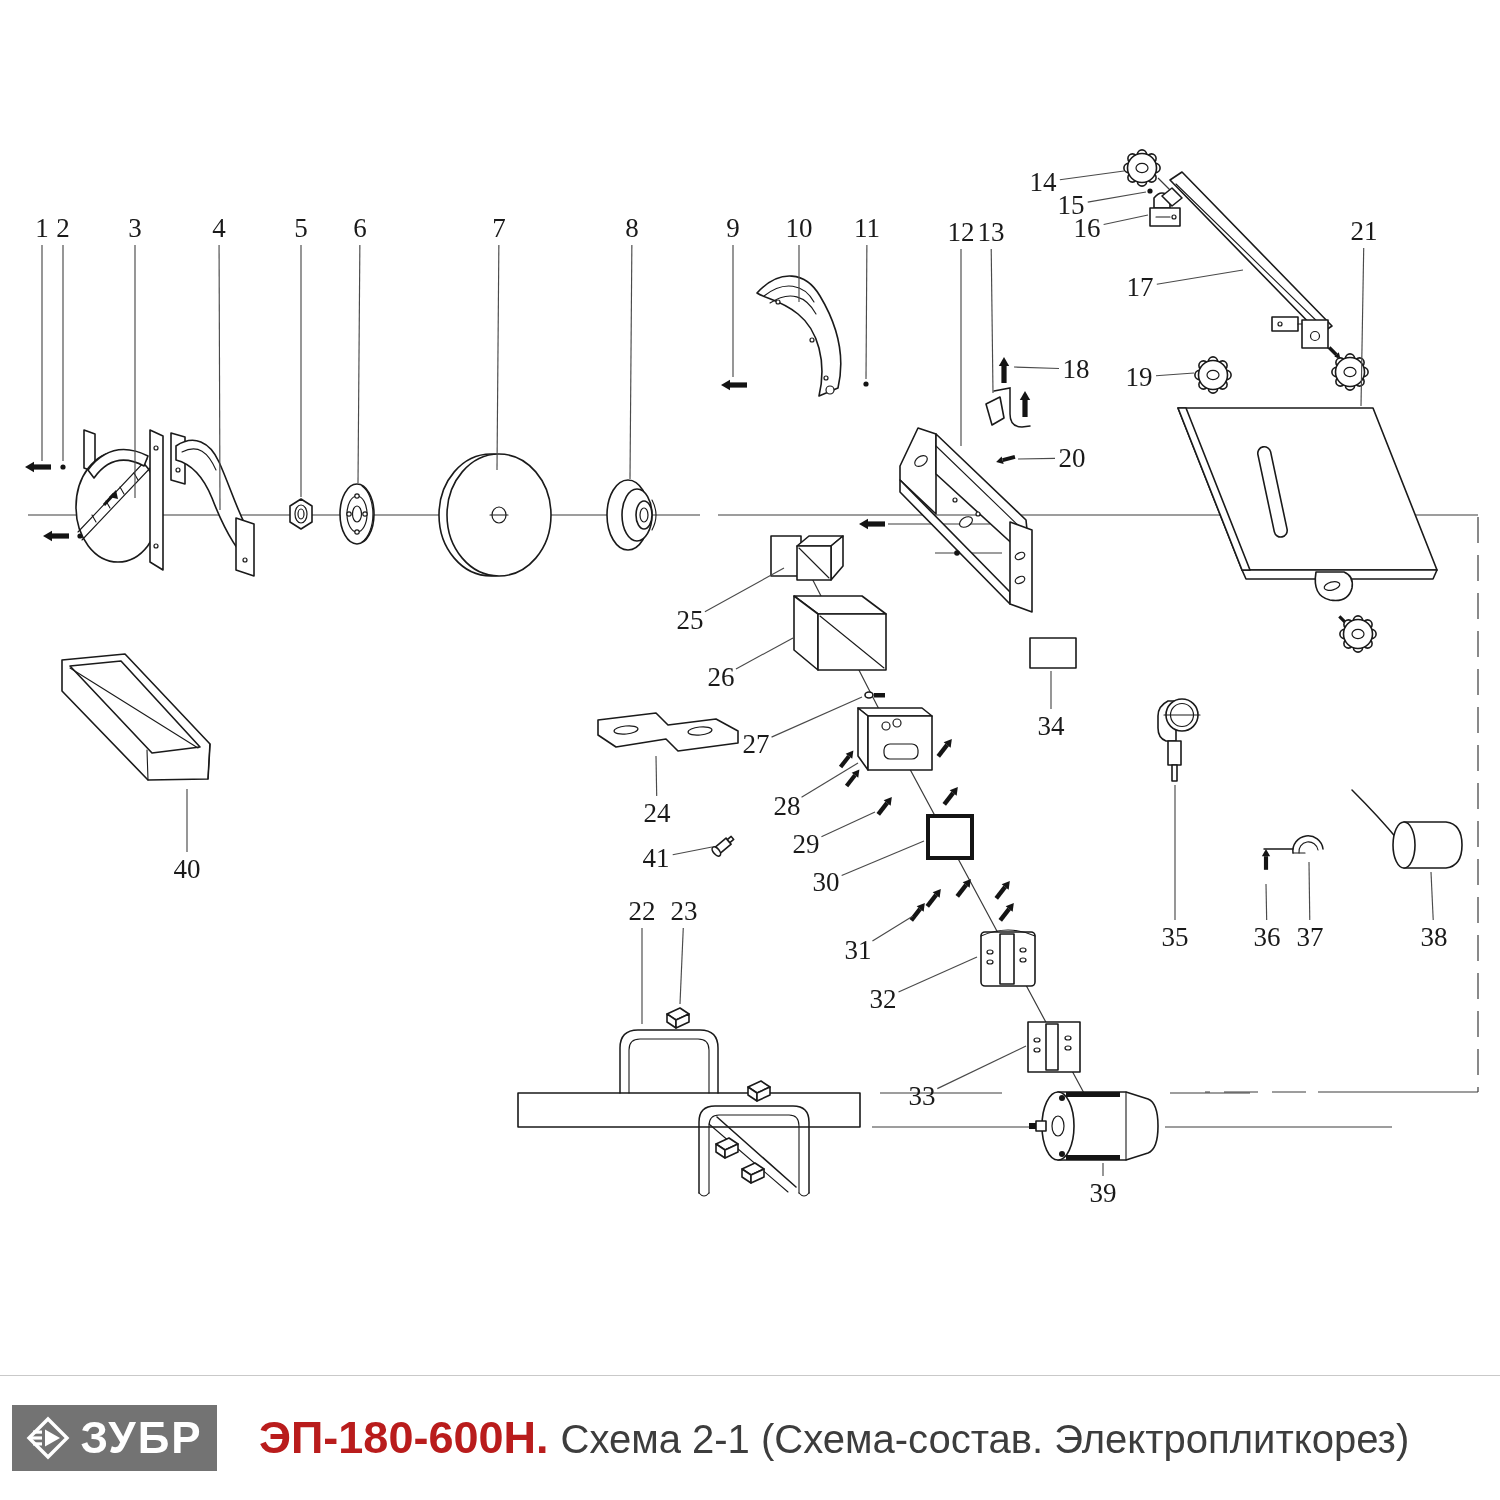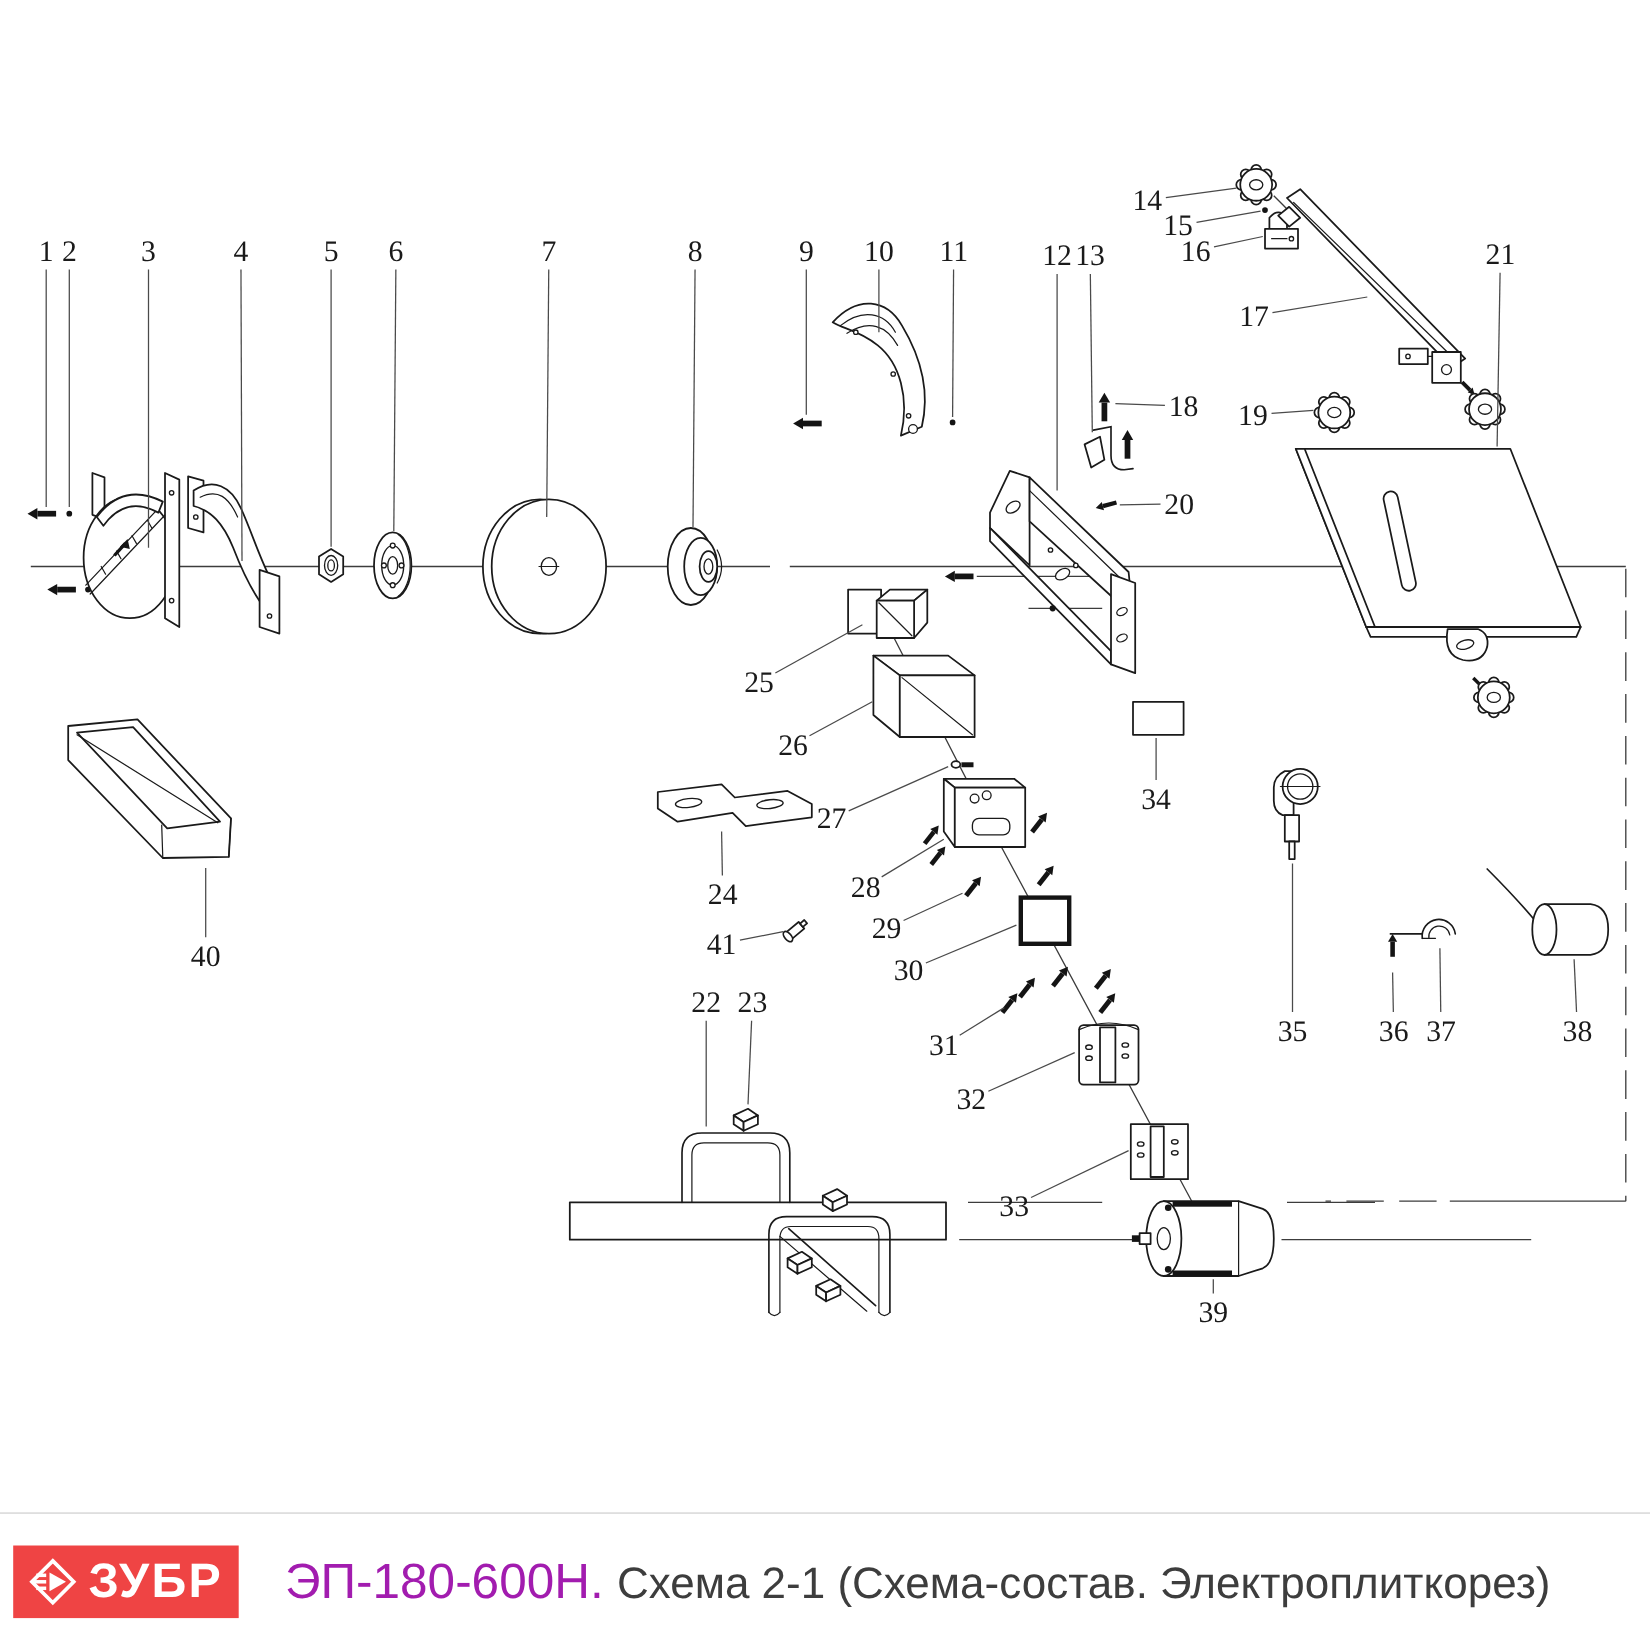--- a/index.html
+++ b/index.html
@@ -15,21 +15,21 @@
   .hole{fill:#ffffff;stroke:#1a1a1a;stroke-width:1.2}
   #callouts text{font:27px "Liberation Serif","DejaVu Serif",serif;fill:#1a1a1a;
                  text-anchor:middle;dominant-baseline:central}
   #callouts line{stroke:#4a4a4a;stroke-width:1.15}
   .footer{position:absolute;left:0;right:0;bottom:0;height:124px;border-top:1px solid #c9c9c9;
           display:flex;align-items:center;background:#fff}
   .logo{width:205px;height:66px;margin-left:40px;display:flex;align-items:center;
         justify-content:center;gap:10px;flex:0 0 auto}
   .logo-text{font-weight:800;font-size:44px;color:#fff;letter-spacing:2px;line-height:1}
   .title{margin-left:42px;white-space:nowrap}
-  .title .model{font-weight:400;font-size:45px;color:#a21caf}
+  .title .model{font-weight:700;font-size:45px;color:#b91c1c}
   .title .sub{font-weight:400;font-size:40px;color:#3d3d3d;margin-left:12px}
 </style>
 </head>
 <body>
 
 <div class="stage">
 
 <svg width="1500" height="1375" viewBox="0 0 1500 1375">
   <defs>
     <g id="knob">
@@ -456,21 +456,21 @@
         <line x1="1103" y1="1176" x2="1103" y2="1163"></line>
         <text x="1103" y="1193">39</text>
         <line x1="187" y1="852" x2="187" y2="789"></line>
         <text x="187" y="869">40</text>
         <line x1="672.6812299488585" y1="854.7233298314742" x2="712" y2="847"></line>
         <text x="656" y="858">41</text>
       </g>
 </svg>
 
 <div class="footer" style="border-top-color: rgb(201, 201, 201);">
-  <div class="logo" style="background: #ef4444; margin-left: 12px;">
+  <div class="logo" style="background: #737373; margin-left: 12px;">
     <svg width="44" height="44" viewBox="0 0 44 44">
       <polygon points="22,3 41,22 22,41 3,22" fill="none" stroke="#ffffff" stroke-width="3.4"></polygon>
       <polygon points="19,13.5 34,22 19,30.5" fill="#ffffff"></polygon>
       <rect x="7" y="14.5" width="9" height="3.2" fill="#ffffff"></rect>
       <rect x="5" y="20.4" width="11" height="3.2" fill="#ffffff"></rect>
       <rect x="7" y="26.3" width="9" height="3.2" fill="#ffffff"></rect>
     </svg>
     <span class="logo-text" style="color: rgb(255, 255, 255);">ЗУБР</span>
   </div>
   <div class="title">

